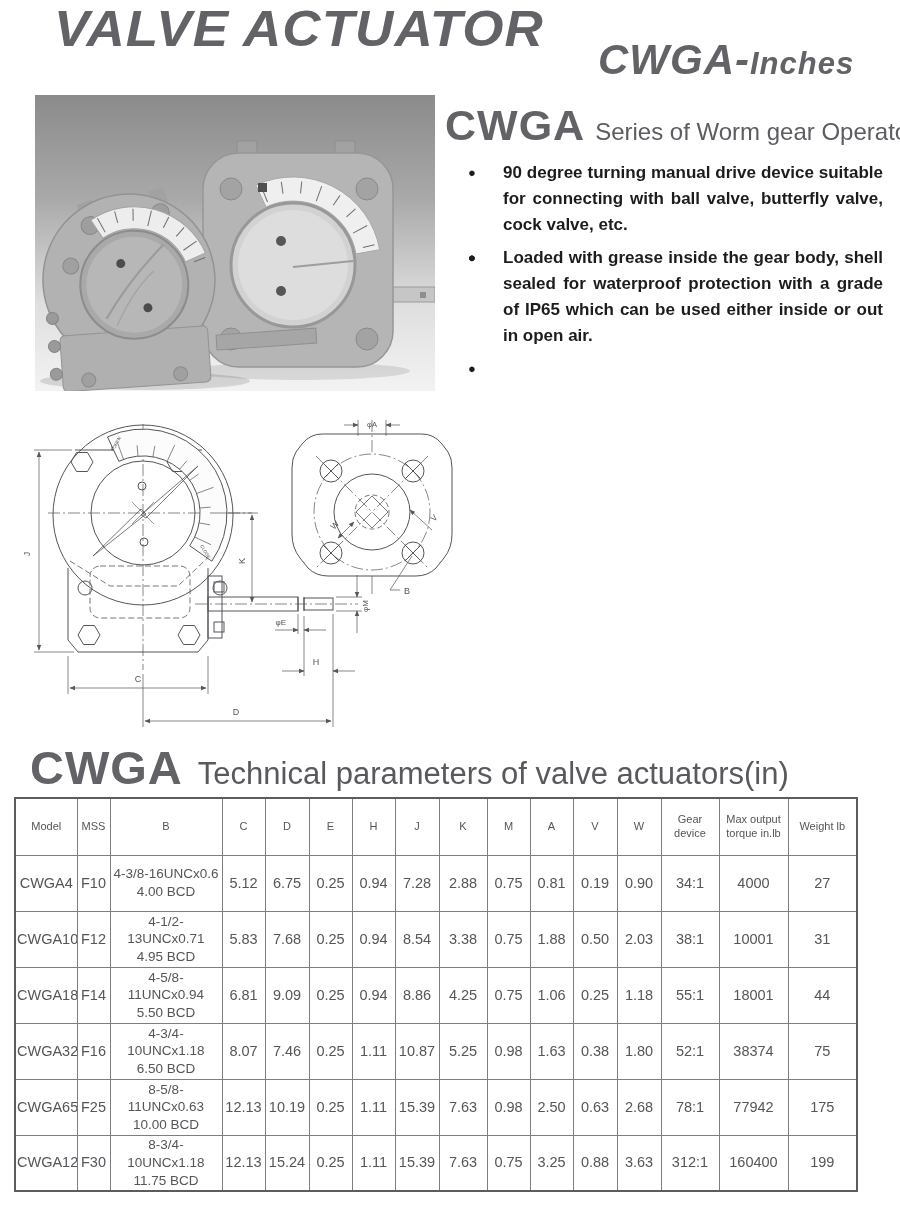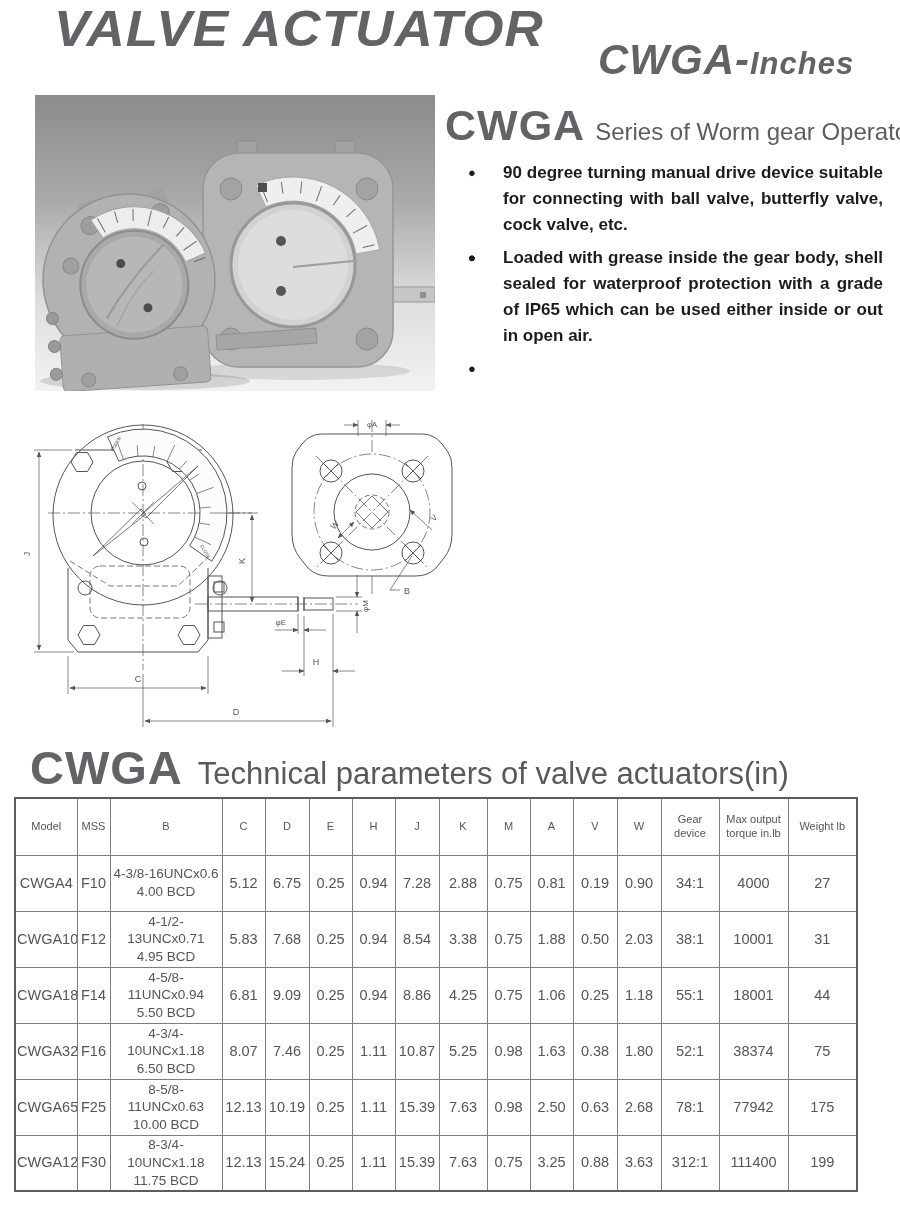--- a/index.html
+++ b/index.html
@@ -461,18 +461,18 @@
           <td>15.24</td>
           <td>0.25</td>
           <td>1.11</td>
           <td>15.39</td>
           <td>7.63</td>
           <td>0.75</td>
           <td>3.25</td>
           <td>0.88</td>
           <td>3.63</td>
           <td>312:1</td>
-          <td>111400</td>
+          <td>160400</td>
           <td>199</td>
         </tr>
       </tbody>
   </table>
 </div>
 
 </body></html>

